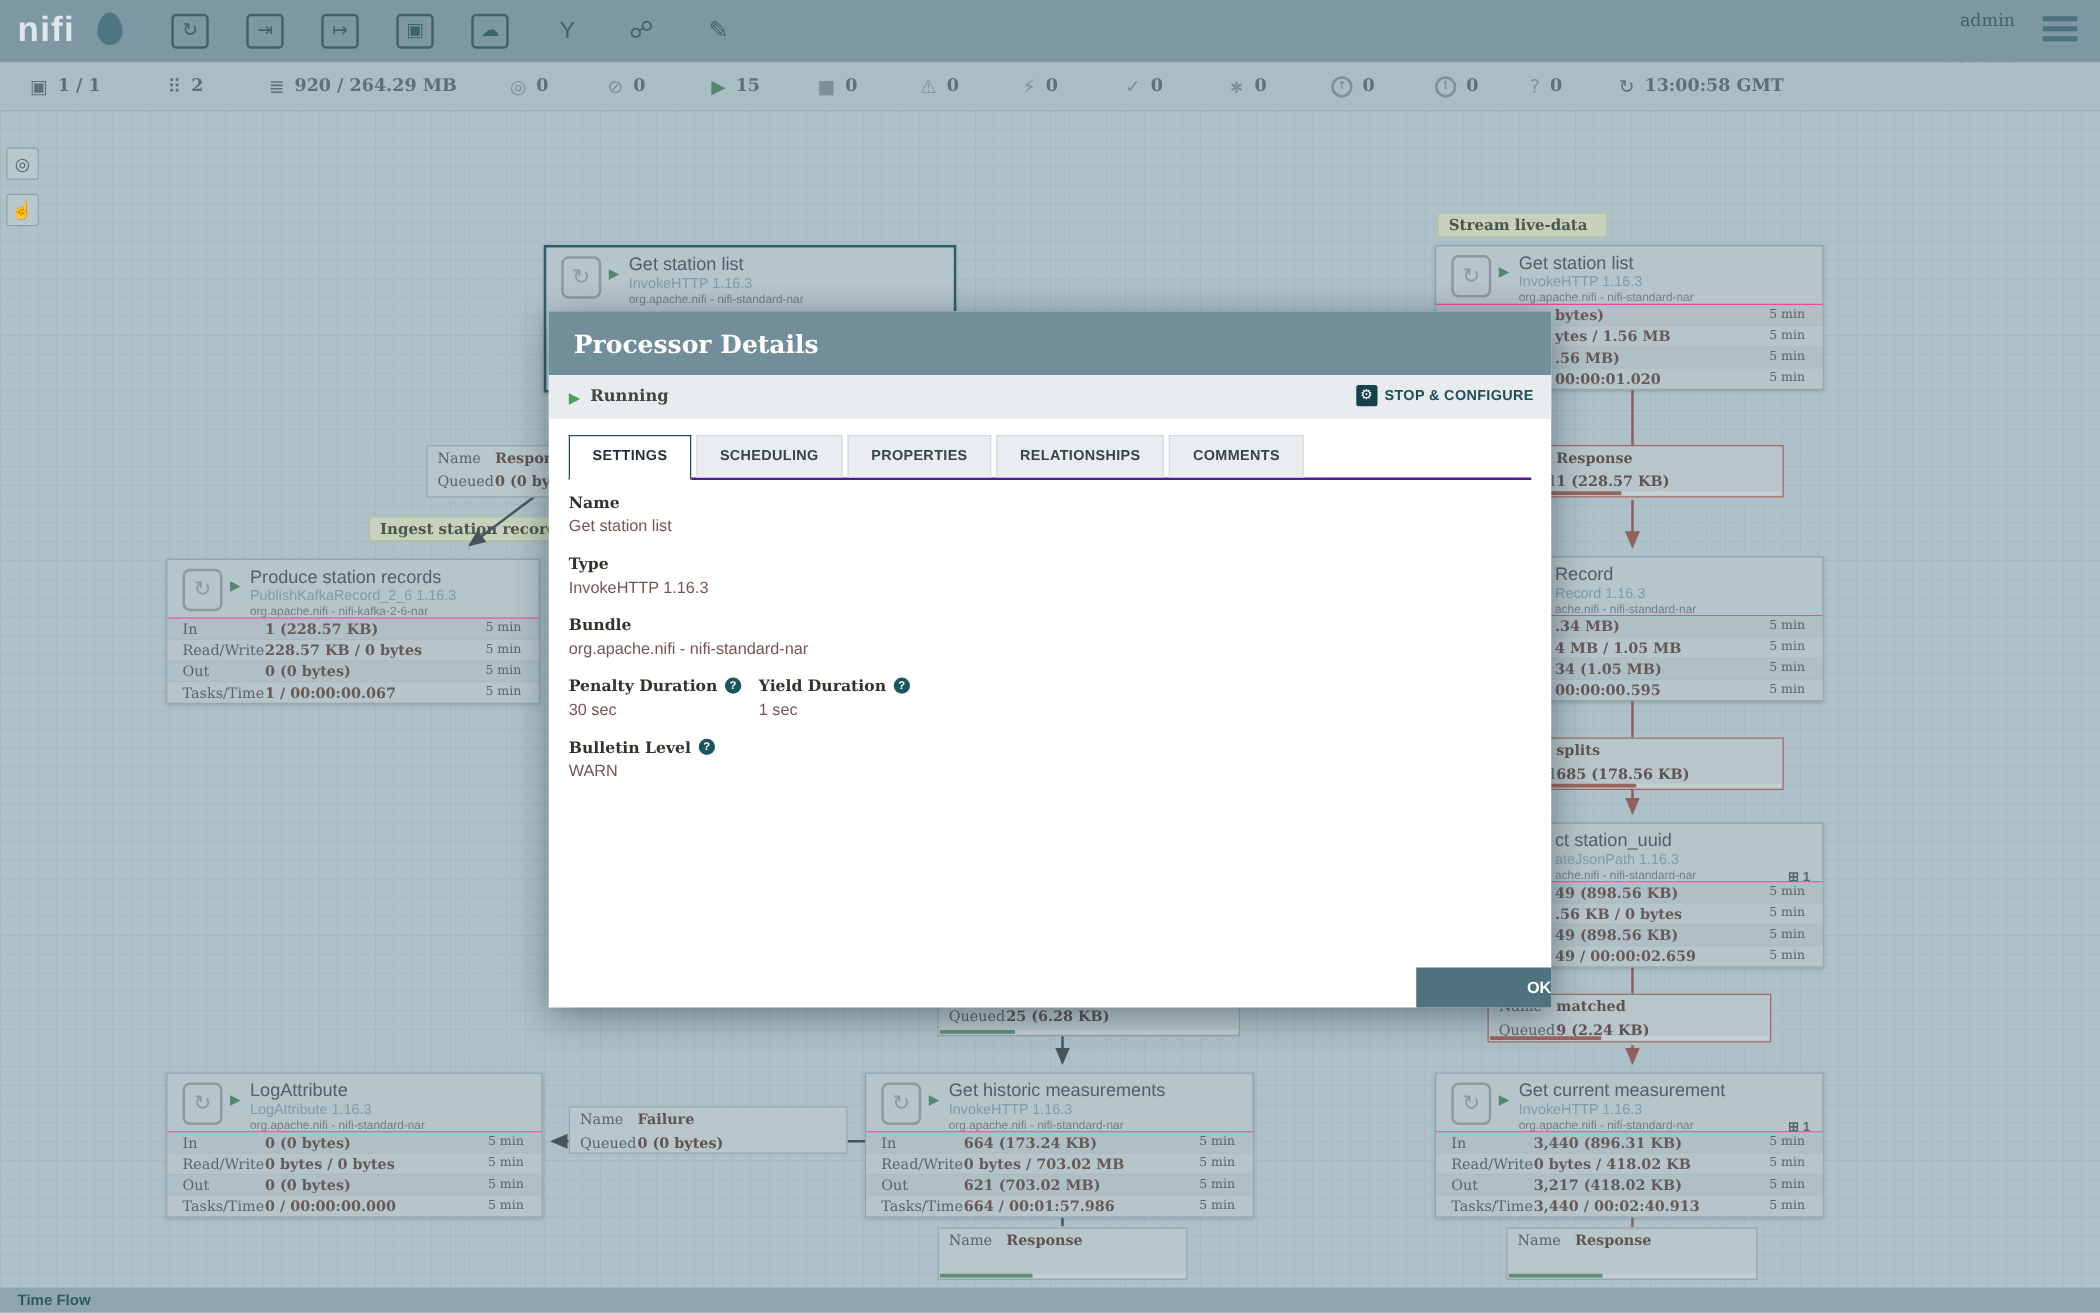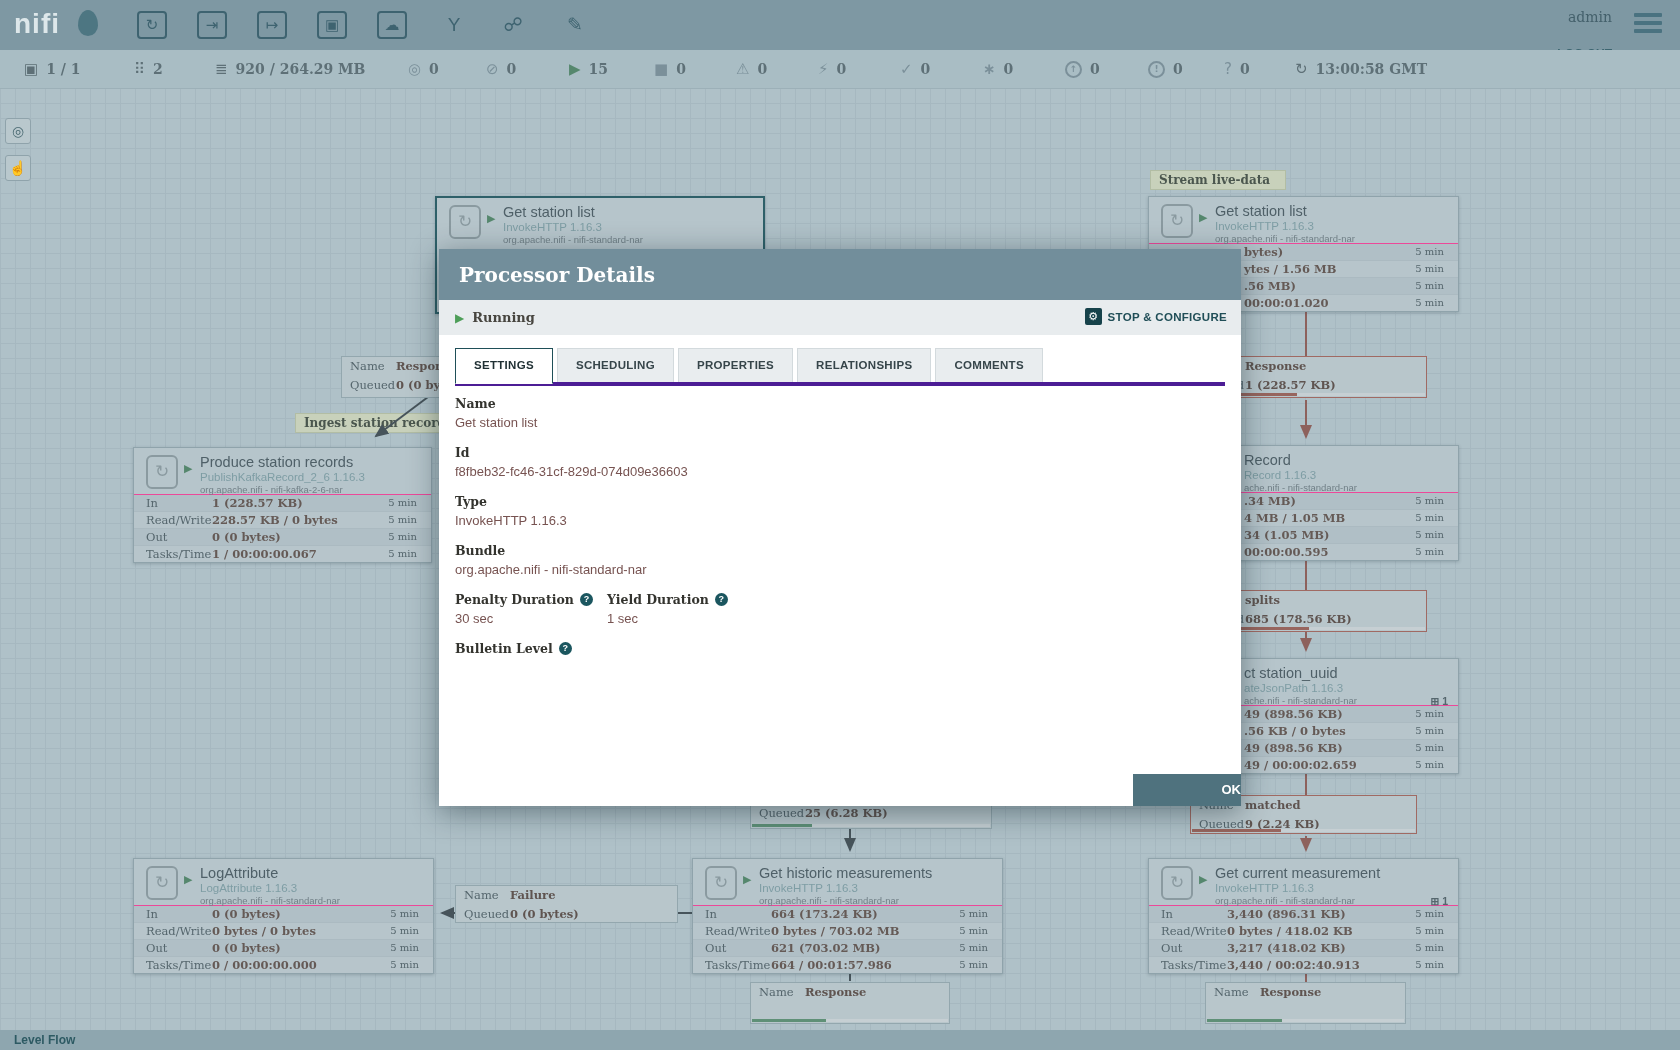--- a/index.html
+++ b/index.html
@@ -84,21 +84,21 @@
   .m-head{height:51px;background:#728e9b;display:flex;align-items:center}
   .m-head h1{margin:0 0 0 20px;font-family:"DejaVu Serif",serif;font-size:20px;color:#fff;font-weight:bold}
   .m-state{height:35px;background:#e8ecee;display:flex;align-items:center;position:relative}
   .m-state .pl{color:#4d9e58;font-size:12px;margin:0 8px 0 16px}
   .m-state .st{font-family:"DejaVu Serif",serif;font-weight:bold;font-size:13px;color:#47453f}
   .m-action{position:absolute;right:14px;top:8px;display:flex;align-items:center;gap:6px;cursor:pointer}
   .m-action .gear{width:17px;height:17px;background:#16424a;color:#fff;font-size:11px;text-align:center;
     line-height:17px;border-radius:2px}
   .m-action .at{font-size:11.5px;font-weight:bold;color:#204e57;letter-spacing:.3px}
   .m-body{padding:13px 16px 0}
-  .tabs{display:flex;gap:4px;border-bottom:4px solid #4c1d95;height:34px}
+  .tabs{display:flex;gap:4px;border-bottom:2px solid #4c1d95;height:34px}
   .tab{height:33px;line-height:33px;padding:0 18px;font-size:11.5px;font-weight:bold;color:#36454a;
     background:#e9edef;border:1px solid #d3dadd;border-bottom:none;cursor:pointer;letter-spacing:.3px}
   .tab.active{background:#fff;border:1px solid #1f4f58;border-bottom:1px solid #fff;height:34px;
     position:relative;top:0;color:#1f2f33}
   .fields{padding:10px 0 0}
   .fg{margin-bottom:15px}
   .fg .flabel{font-family:"DejaVu Serif",serif;font-weight:bold;font-size:12.5px;color:#33332e;
     display:flex;align-items:center;gap:6px}
   .fg .fvalue{font-size:13px;color:#775351;margin-top:4px}
   .helpq{display:inline-block;width:13px;height:13px;background:#1b565f;color:#fff;border-radius:50%;
@@ -508,21 +508,21 @@
 
 <div class="qlabel" style="left:1205px;top:982px;width:199px;height:40px">
   <div class="qr"><span class="k">Name</span><span class="v">Response</span></div>
   <div class="qr"><span class="k"></span><span class="v"></span></div>
   <div class="bar">
       <span class="fill" style="width:38%"></span>
     </div>
 </div>
 
 <div class="bottombar">
-  <span>Level Flow</span>
+  <span>Time Flow</span>
 </div>
 
 <div class="modal">
   <div class="m-head">
     <h1>Processor Details</h1>
   </div>
   <div class="m-state">
     <span class="pl">▶</span>
     <span class="st">Running</span>
     <span class="m-action">
@@ -535,24 +535,20 @@
       <span class="tab active">SETTINGS</span>
       <span class="tab">SCHEDULING</span>
       <span class="tab">PROPERTIES</span>
       <span class="tab">RELATIONSHIPS</span>
       <span class="tab">COMMENTS</span>
     </div>
     <div class="fields">
       <div class="fg">
         <div class="flabel">Name</div>
         <div class="fvalue">Get station list</div>
-      </div>
-      <div class="fg">
-        <div class="flabel">Id</div>
-        <div class="fvalue">f8fbeb32-fc46-31cf-829d-074d09e36603</div>
       </div>
       <div class="fg">
         <div class="flabel">Type</div>
         <div class="fvalue">InvokeHTTP 1.16.3</div>
       </div>
       <div class="fg">
         <div class="flabel">Bundle</div>
         <div class="fvalue">org.apache.nifi - nifi-standard-nar</div>
       </div>
       <div class="tworow">
@@ -569,17 +565,18 @@
               <span class="helpq">?</span>
             </div>
           <div class="fvalue">1 sec</div>
         </div>
       </div>
       <div class="fg">
         <div class="flabel">
             <span>Bulletin Level</span>
             <span class="helpq">?</span>
           </div>
+        <div class="fvalue">WARN</div>
       </div>
     </div>
   </div>
   <div class="okbtn">OK</div>
 </div>
 
 </body></html>

